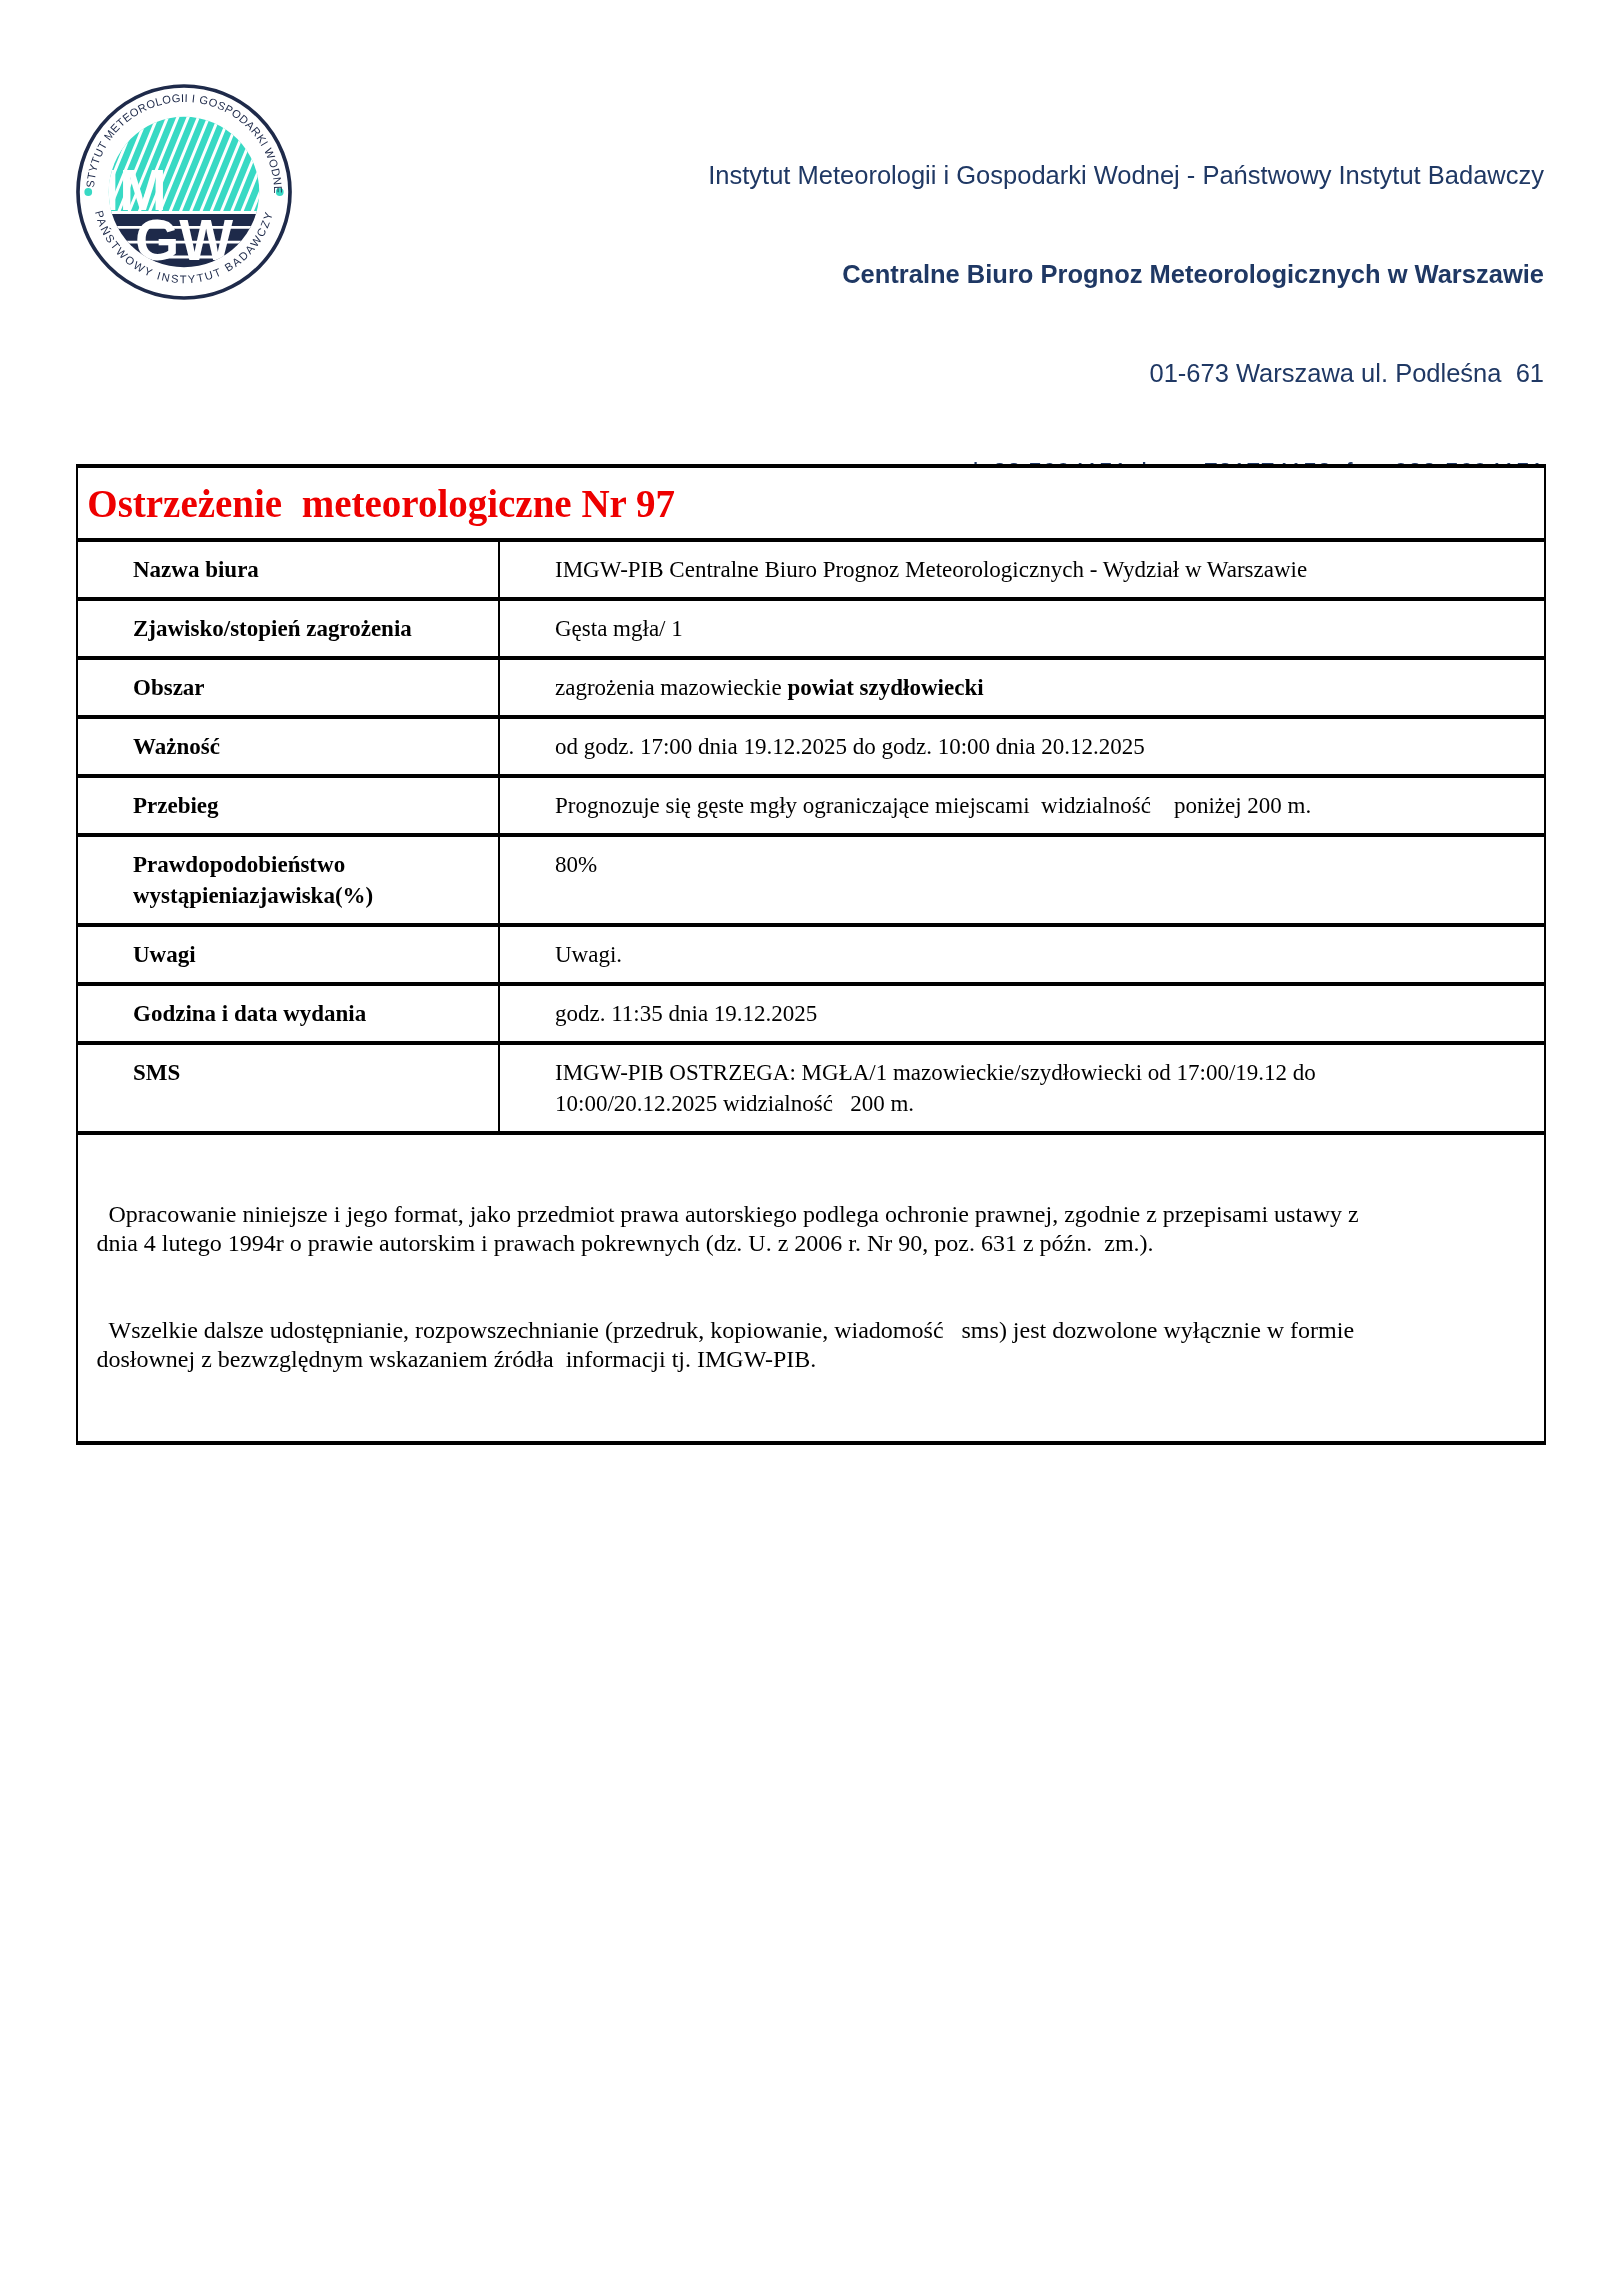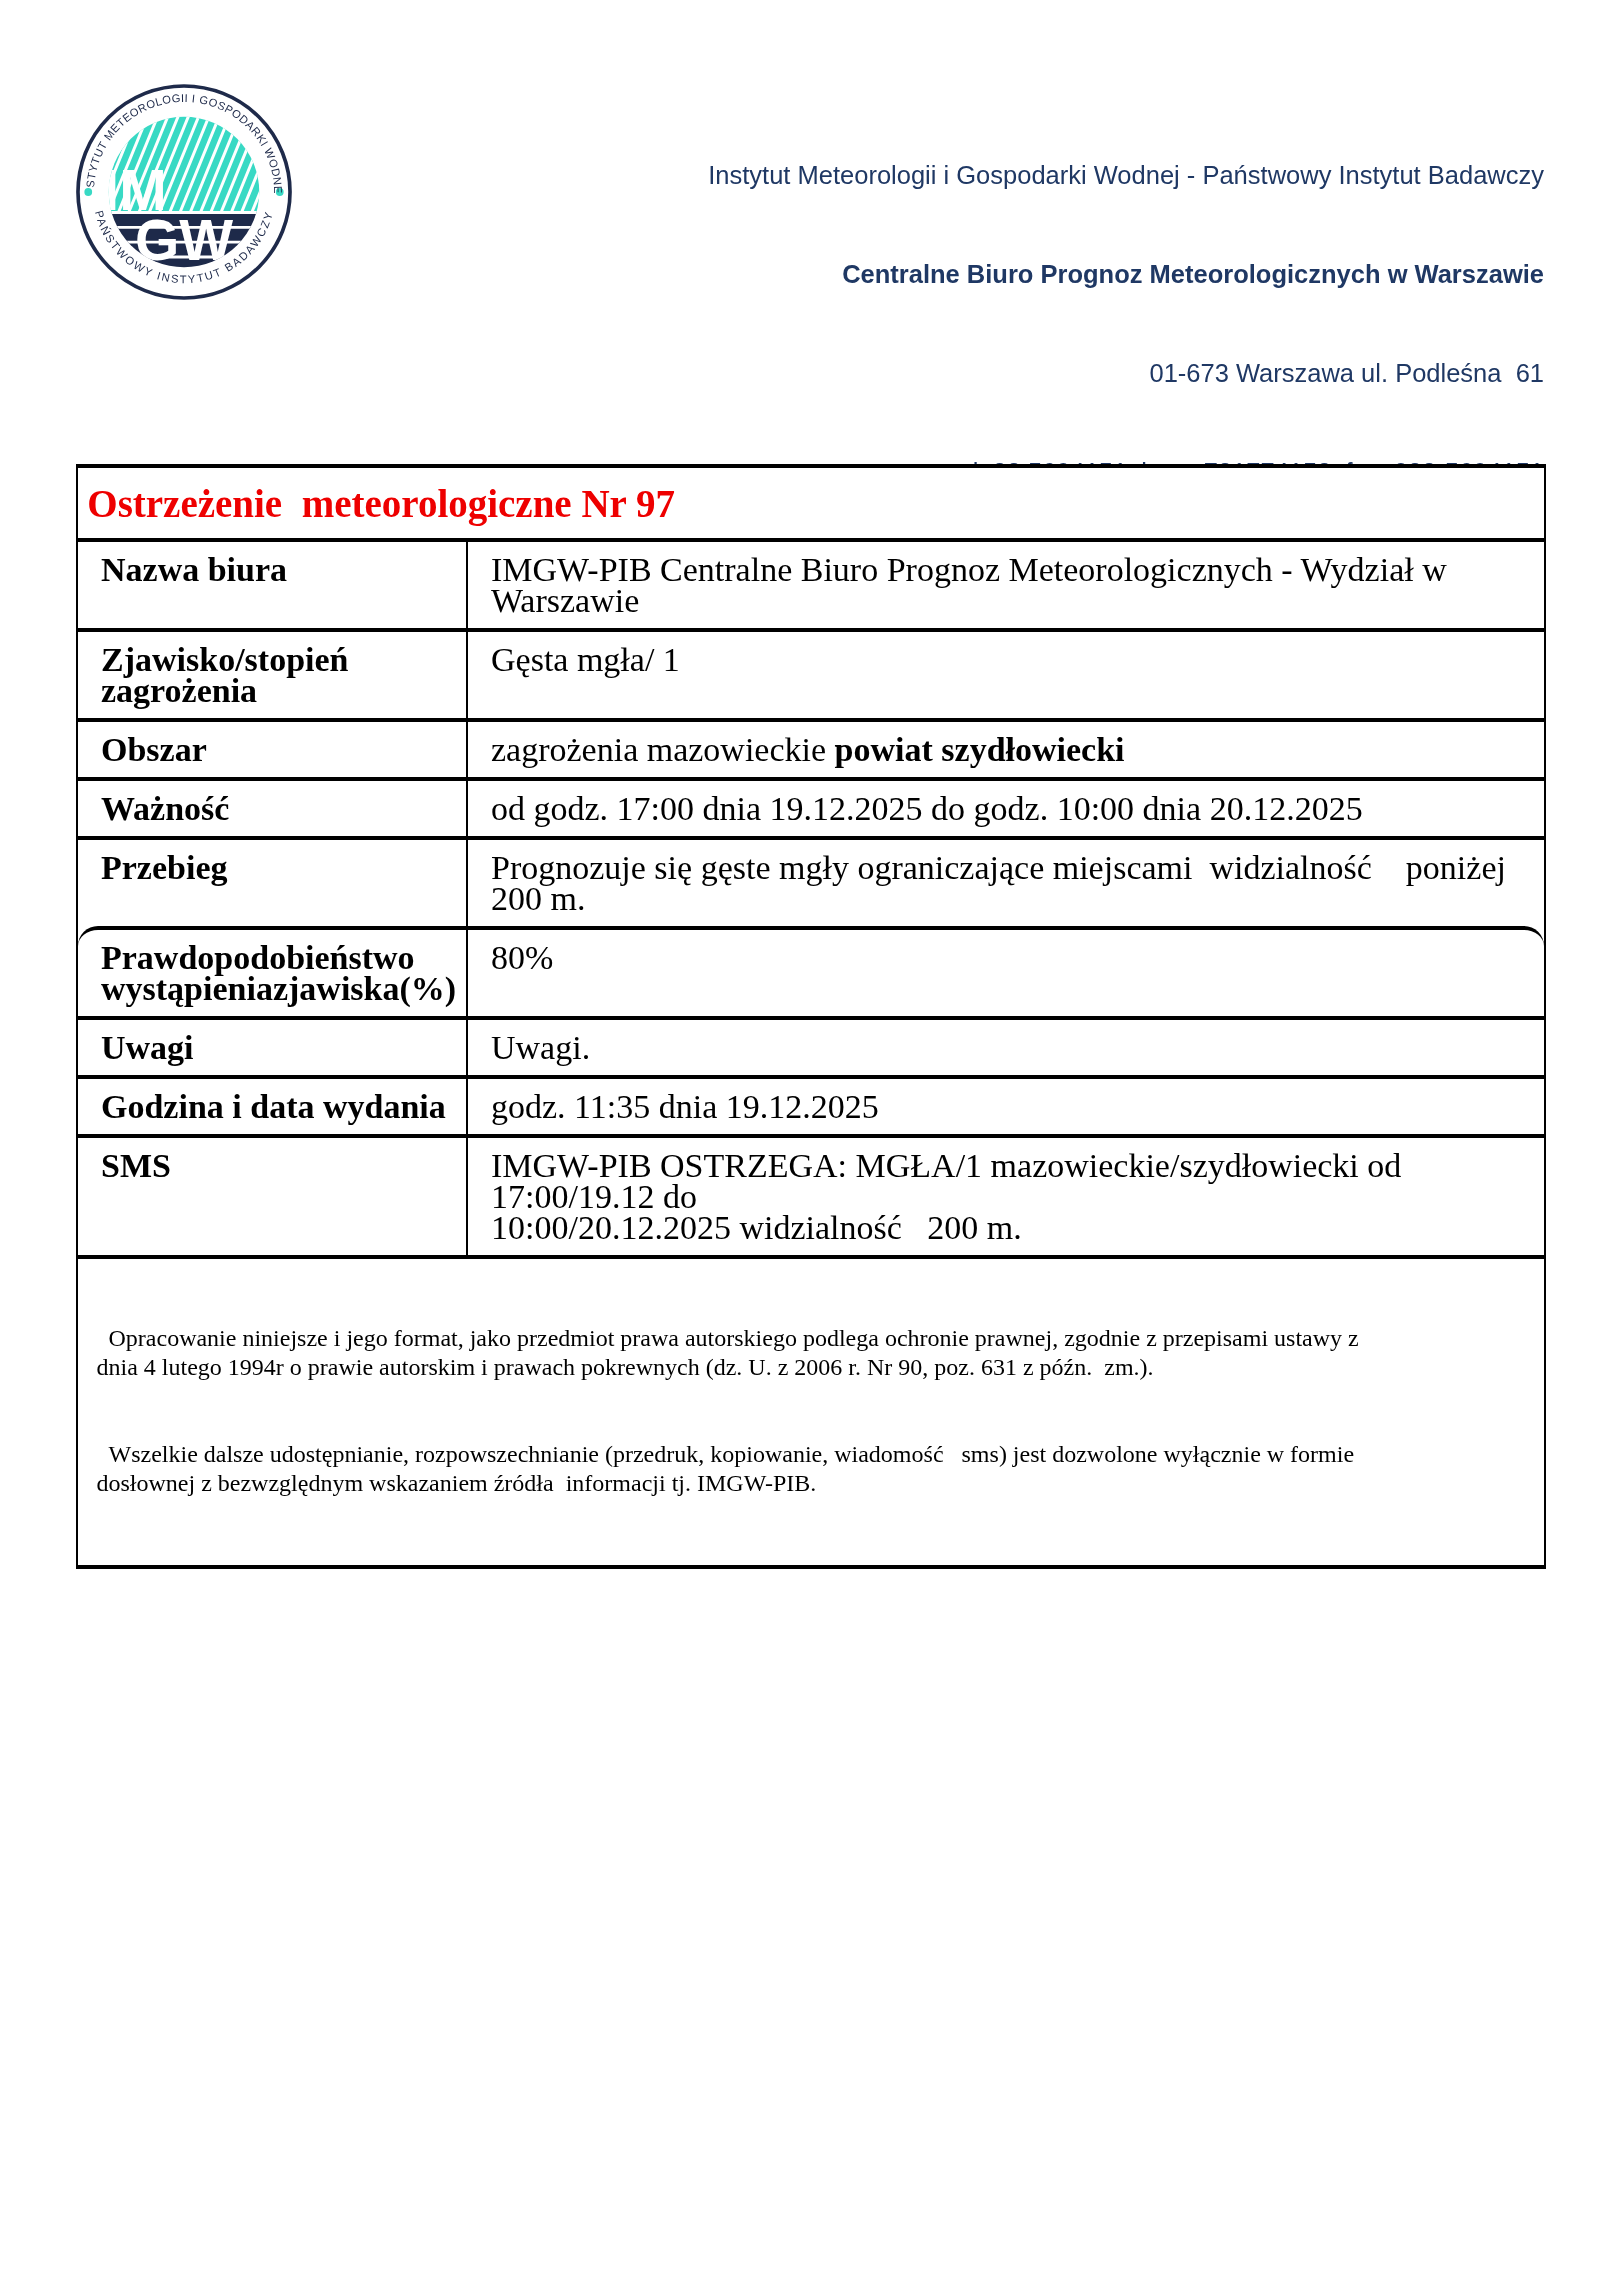--- a/index.html
+++ b/index.html
@@ -45,30 +45,31 @@
   .title-row{
     display:block;text-align:left;
     padding:12.5px 9.3px;
   }
   .wtitle{
     font-size:39px;line-height:45px;font-weight:bold;
     color:var(--red);white-space:pre-wrap;
   }
   .cell{
     padding:12px 2px 12px 23px;
-    font-size:34px;line-height:31px;
+    font-size:23px;line-height:31px;
     white-space:pre-wrap;
+    margin-left:32px;
   }
   .cell.label{
     width:390px;flex:0 0 390px;
     border-right:2.3px solid var(--ink);
     font-weight:bold;
   }
   .cell.value{flex:1;}
-  .row-prob{min-height:88px;border-radius:20px;}
+  .row-prob{min-height:88px;}
   .row-sms{min-height:86px;}
   .footer-note{
     border-top:4.2px solid var(--ink);
     padding:7.4px 18.5px 8.3px 18.5px;
     font-size:24px;line-height:29px;
     white-space:pre-wrap;
   }
 
   
   .ring-txt{

